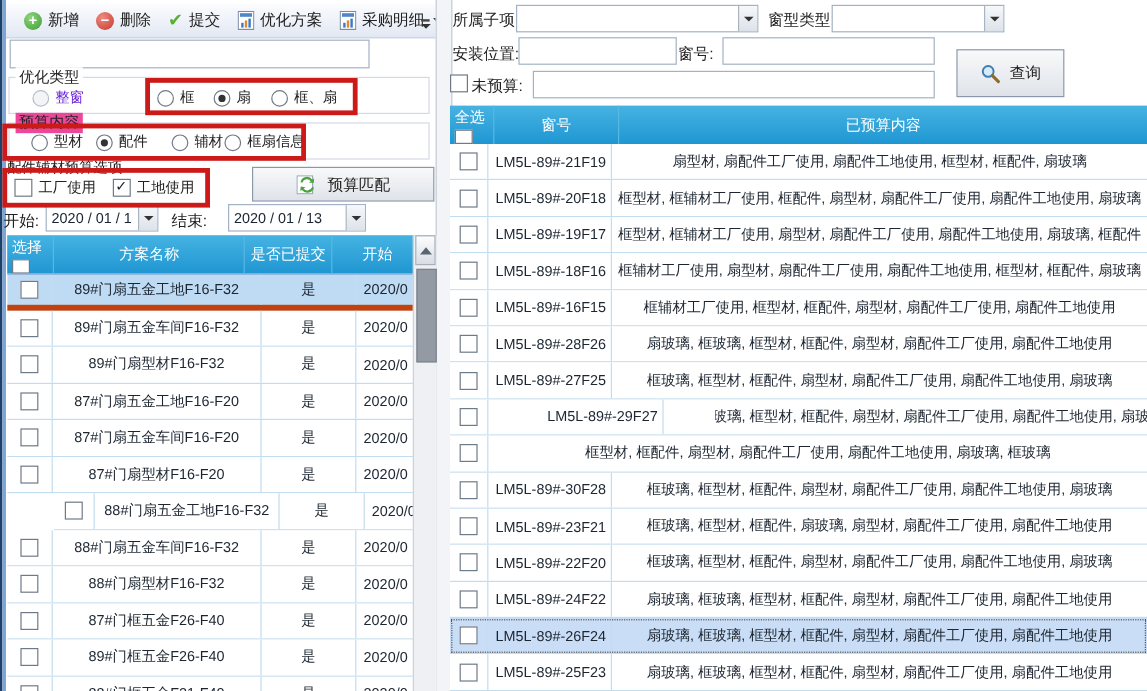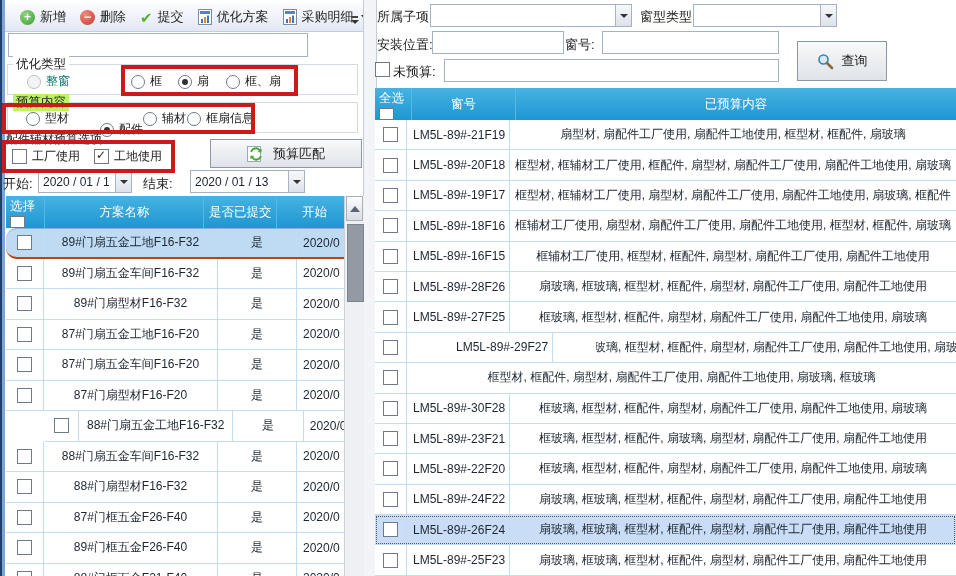--- a/index.html
+++ b/index.html
@@ -33,21 +33,21 @@
   .tbox{background:#fff;border:1px solid #a3b2c4;}
   .combo{background:#fff;border:1px solid #a3b2c4;display:flex;align-items:center;}
   .combo .val{flex:1;padding:0 4px;font-size:12px;color:#1a2430;white-space:nowrap;overflow:hidden;}
   .combo .drop{width:15px;align-self:stretch;border-left:1px solid #aab4c0;
                background:linear-gradient(#f6f8fa,#dde2ea);display:flex;align-items:center;justify-content:center;}
   .combo .drop .caret{margin:0;border-top-width:4px;}
   .btn{background:linear-gradient(#f8f9fa,#dfe3e9);border:1px solid #8a98a8;display:flex;
        align-items:center;justify-content:center;gap:8px;font-size:13px;cursor:default;}
 
   .lbl{white-space:nowrap;}
-  .gray{color:#0f766e;}
+  .gray{color:#6d28d9;}
 
   
   .radio{display:inline-block;width:12px;height:12px;border:1px solid #6f7a88;border-radius:50%;
          background:#fff;position:relative;vertical-align:middle;}
   .radio.on::after{content:"";position:absolute;left:3px;top:3px;width:6px;height:6px;border-radius:50%;background:#333;}
   .radio.dis{border-color:#b7bfc9;background:#f2f4f6;}
   .cb{display:inline-block;width:13px;height:13px;border:1px solid #6f7a88;background:#fff;
       position:relative;vertical-align:middle;}
   .cb.on::after{content:"✓";position:absolute;left:1px;top:-2px;font-size:12px;font-weight:bold;color:#222;}
   .opt{display:flex;align-items:center;gap:5px;position:absolute;white-space:nowrap;}
@@ -61,21 +61,21 @@
   
   .thead{background:linear-gradient(#46b3e2,#1f96d2);color:#fff;display:flex;z-index:5;}
   .hcell{border-right:1px solid #56b8e3;display:flex;align-items:center;justify-content:center;font-size:12.5px;}
   .hcell.stack{flex-direction:column;align-items:flex-start;justify-content:center;padding:2px 0 0 4px;gap:1px;}
   .hcell .cb{background:#fff;}
   .rowwrap{overflow:hidden;background:#fff;}
   .trow{display:flex;border-bottom:1px solid #c2ddef;background:#fff;box-sizing:border-box;}
   .tcell{border-right:1px solid #c2ddef;display:flex;align-items:center;justify-content:center;
          overflow:hidden;white-space:nowrap;font-size:12px;color:#1c2530;box-sizing:border-box;}
   .tcell.left{justify-content:flex-start;padding-left:6px;}
-  .lt-row.sel{background:#bfdbf3;border-top:1px solid #8ab0d8;border-bottom:2px solid #c2410c;border-radius:11px;}
+  .lt-row.sel{background:#bfdbf3;border-top:1px solid #8ab0d8;border-bottom:5px solid #c2410c;}
   .rt-row.sel{background:#c9def6;outline:1px dotted #555;outline-offset:-2px;}
 
   
   .sbar{left:344px;top:196px;width:19px;height:380px;background:#eef0f4;border-left:1px solid #ccd2da;z-index:6;}
   .sbar .up{position:absolute;left:1px;top:0;width:17px;height:25px;background:linear-gradient(#fdfdfd,#d8dce4);
             border:1px solid #a8b0bc;box-sizing:border-box;display:flex;align-items:center;justify-content:center;}
   .sbar .up .tri{width:0;height:0;border-left:5px solid transparent;border-right:5px solid transparent;
                  border-bottom:6px solid #5a6572;}
   .sbar .thumb{position:absolute;left:2px;top:28px;width:15px;height:76px;background:#949aa3;border:1px solid #7e848d;}
 
@@ -156,26 +156,26 @@
     <span class="radio on"></span>
     <span>扇</span>
   </div>
   <div class="opt" style="left:226px;top:73px;">
     <span class="radio"></span>
     <span>框、扇</span>
   </div>
 
   
   <div class="abs gbox" style="left:7px;top:102px;width:349px;height:29px;"></div>
-  <div class="abs lbl" style="left:13px;top:94px;background:#bef264;padding:0 3px;font-size:12.5px;">预算内容</div>
+  <div class="abs lbl" style="left:13px;top:94px;background:#ec4899;padding:0 3px;font-size:12.5px;">预算内容</div>
   <div class="opt" style="left:26px;top:110px;">
     <span class="radio"></span>
     <span>型材</span>
   </div>
-  <div class="opt" style="left:100px;top:110px;margin-top:11px;">
+  <div class="opt" style="left:80px;top:110px;">
     <span class="radio on"></span>
     <span>配件</span>
   </div>
   <div class="opt" style="left:143px;top:110px;">
     <span class="radio"></span>
     <span>辅材</span>
   </div>
   <div class="opt" style="left:187px;top:110px;">
     <span class="radio"></span>
     <span>框扇信息</span>

